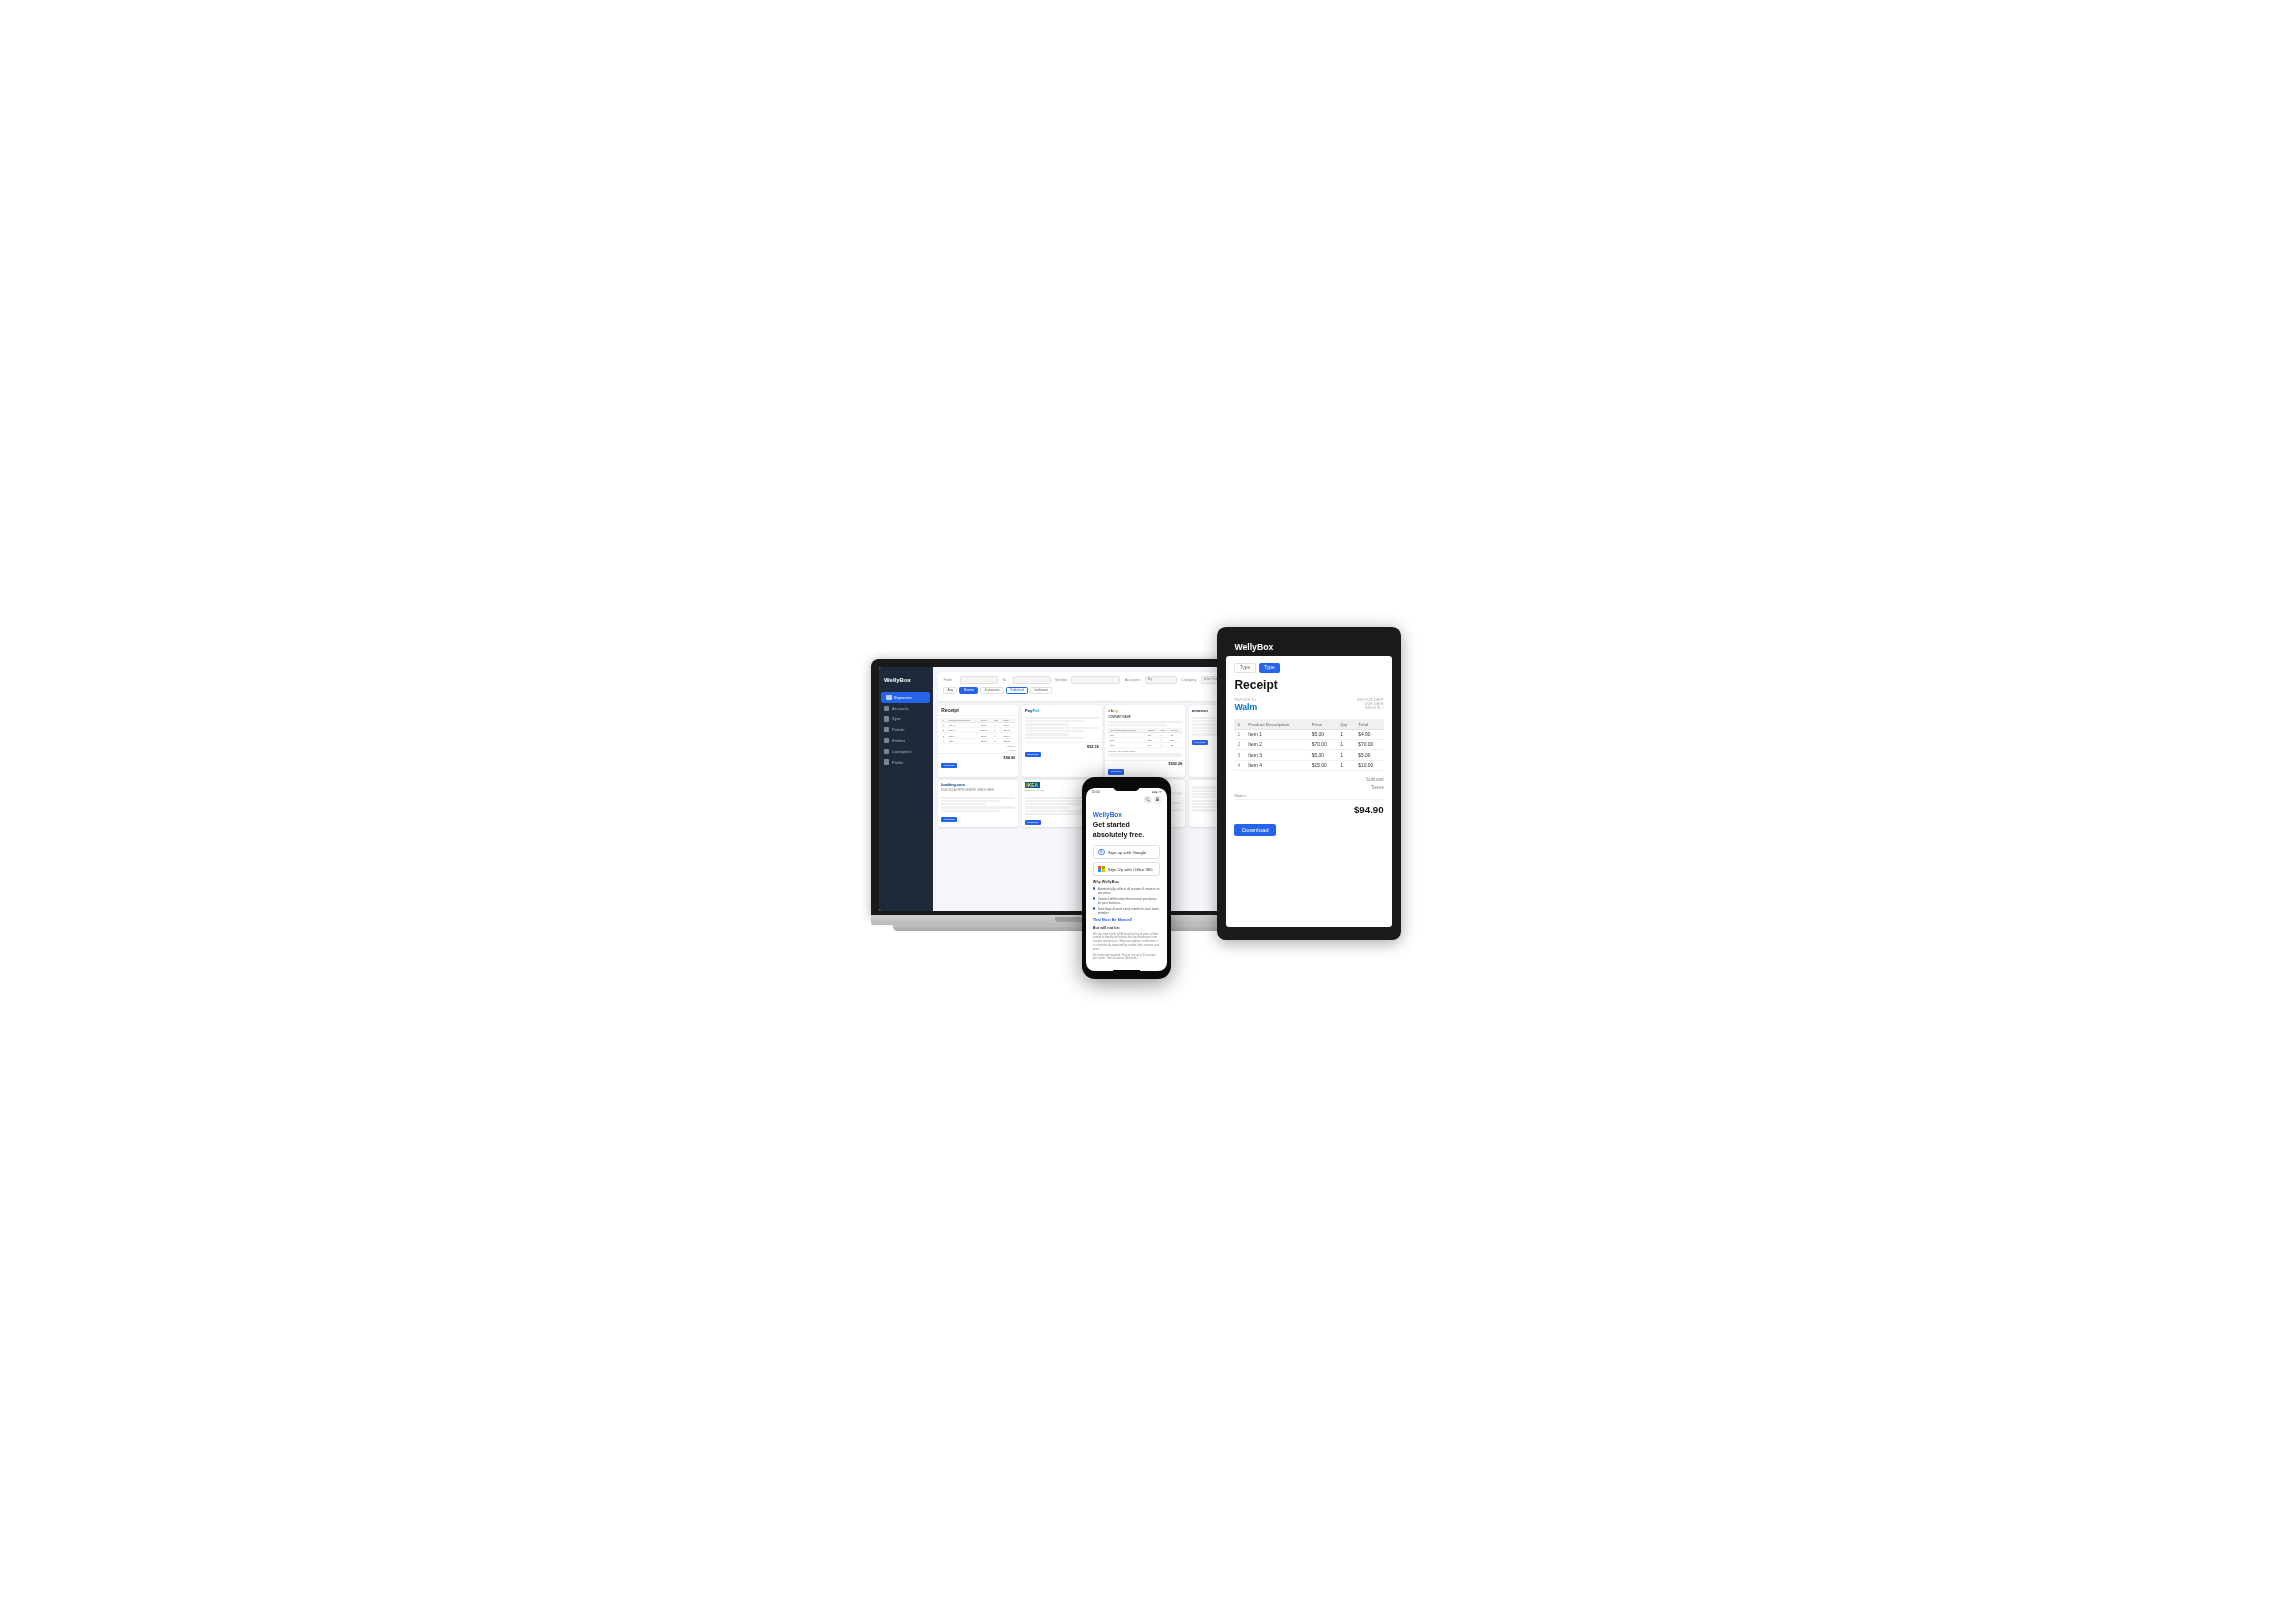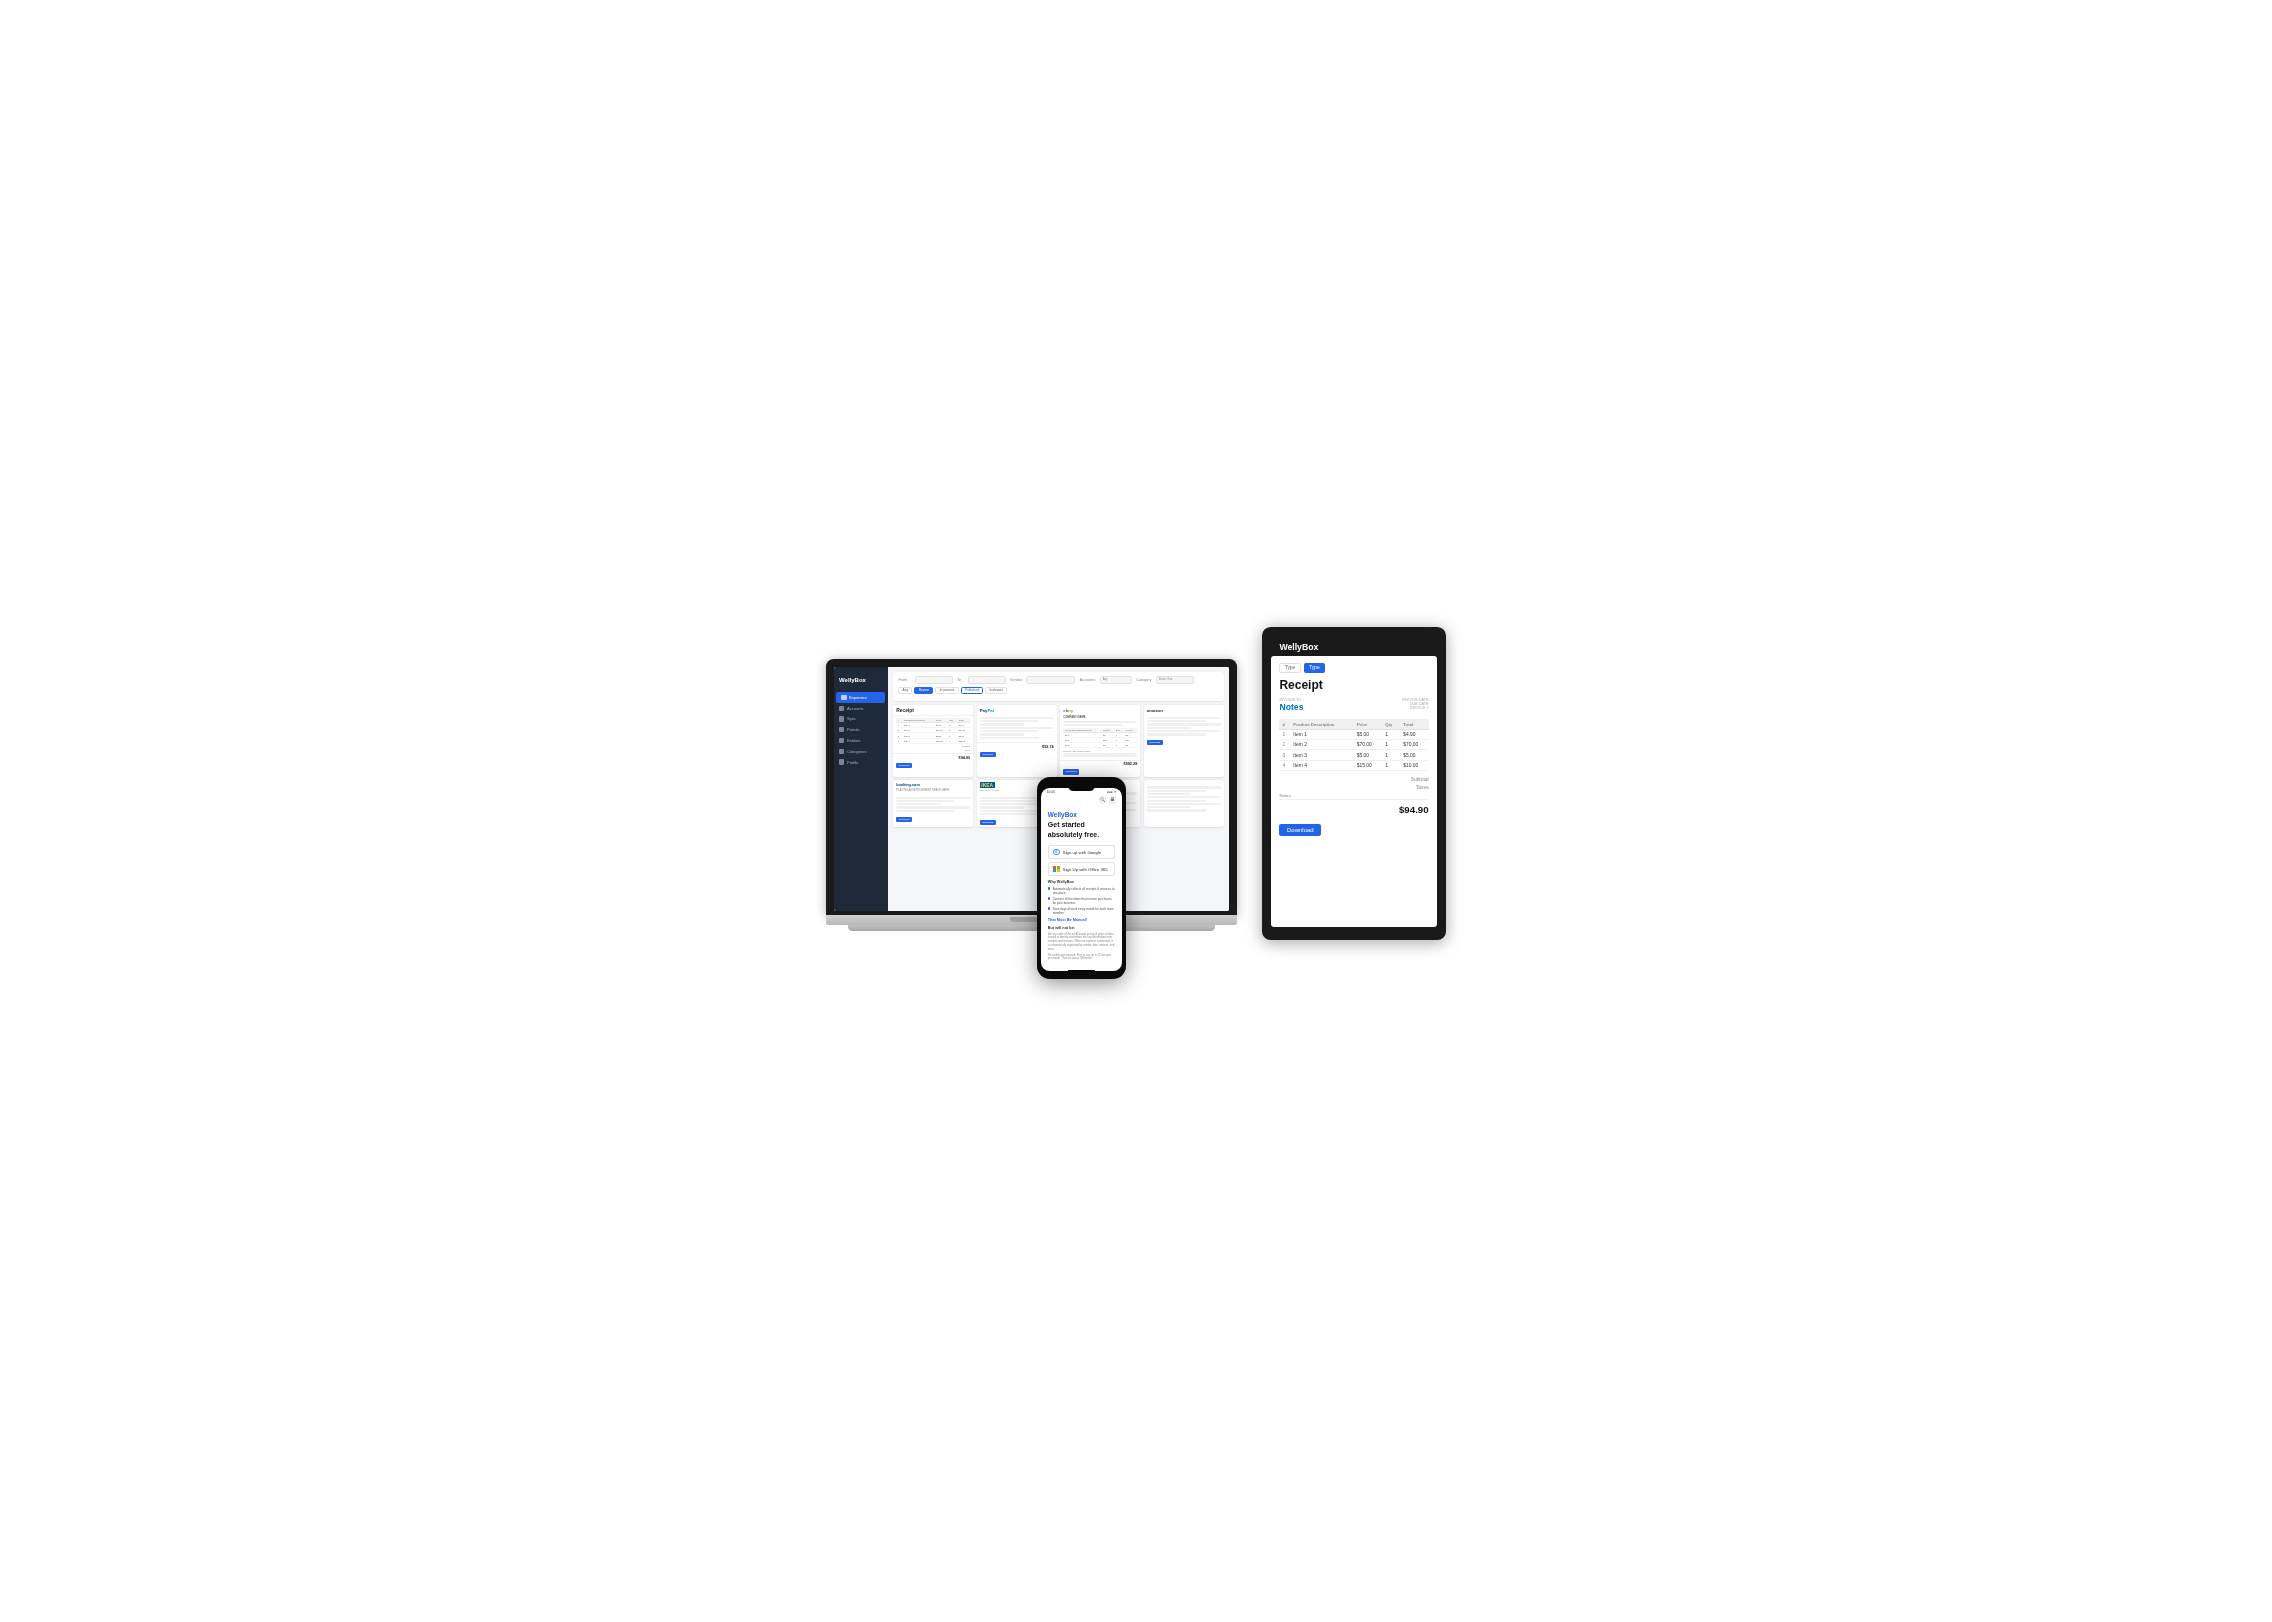--- a/index.html
+++ b/index.html
@@ -9,21 +9,21 @@
       width: 100%;
       min-height: 100vh;
       display: flex;
       align-items: center;
       justify-content: center;
       overflow: hidden;
     }
 
     .scene {
       position: relative;
-      width: 620px;
+      width: 530px;
       height: 368px;
       padding-left: 34px;
     }
 
     
     .laptop {
       position: absolute;
       left: 0;
       top: 32px;
       width: 411px;
@@ -829,21 +829,21 @@
           <div class="tablet-filter-row">
             <button class="tablet-filter-btn">Type</button>
             <button class="tablet-filter-btn active">Type</button>
           </div>
 
           <div class="receipt-title">Receipt</div>
 
           <div class="tablet-invoice-header">
             <div>
               <div style="font-size:3.8px;color:#aaa;text-transform:uppercase">INVOICE TO</div>
-              <div class="tablet-walmart-logo">Notes</div>
+              <div class="tablet-walmart-logo">Walm</div>
             </div>
             <div style="text-align:right">
               <div style="font-size:3.8px;color:#aaa">INVOICE DATE</div>
               <div style="font-size:3.8px;color:#aaa">DUE DATE</div>
               <div style="font-size:3.8px;color:#aaa">INVOICE #</div>
             </div>
           </div>
 
           <table class="tablet-table">
             <thead>

